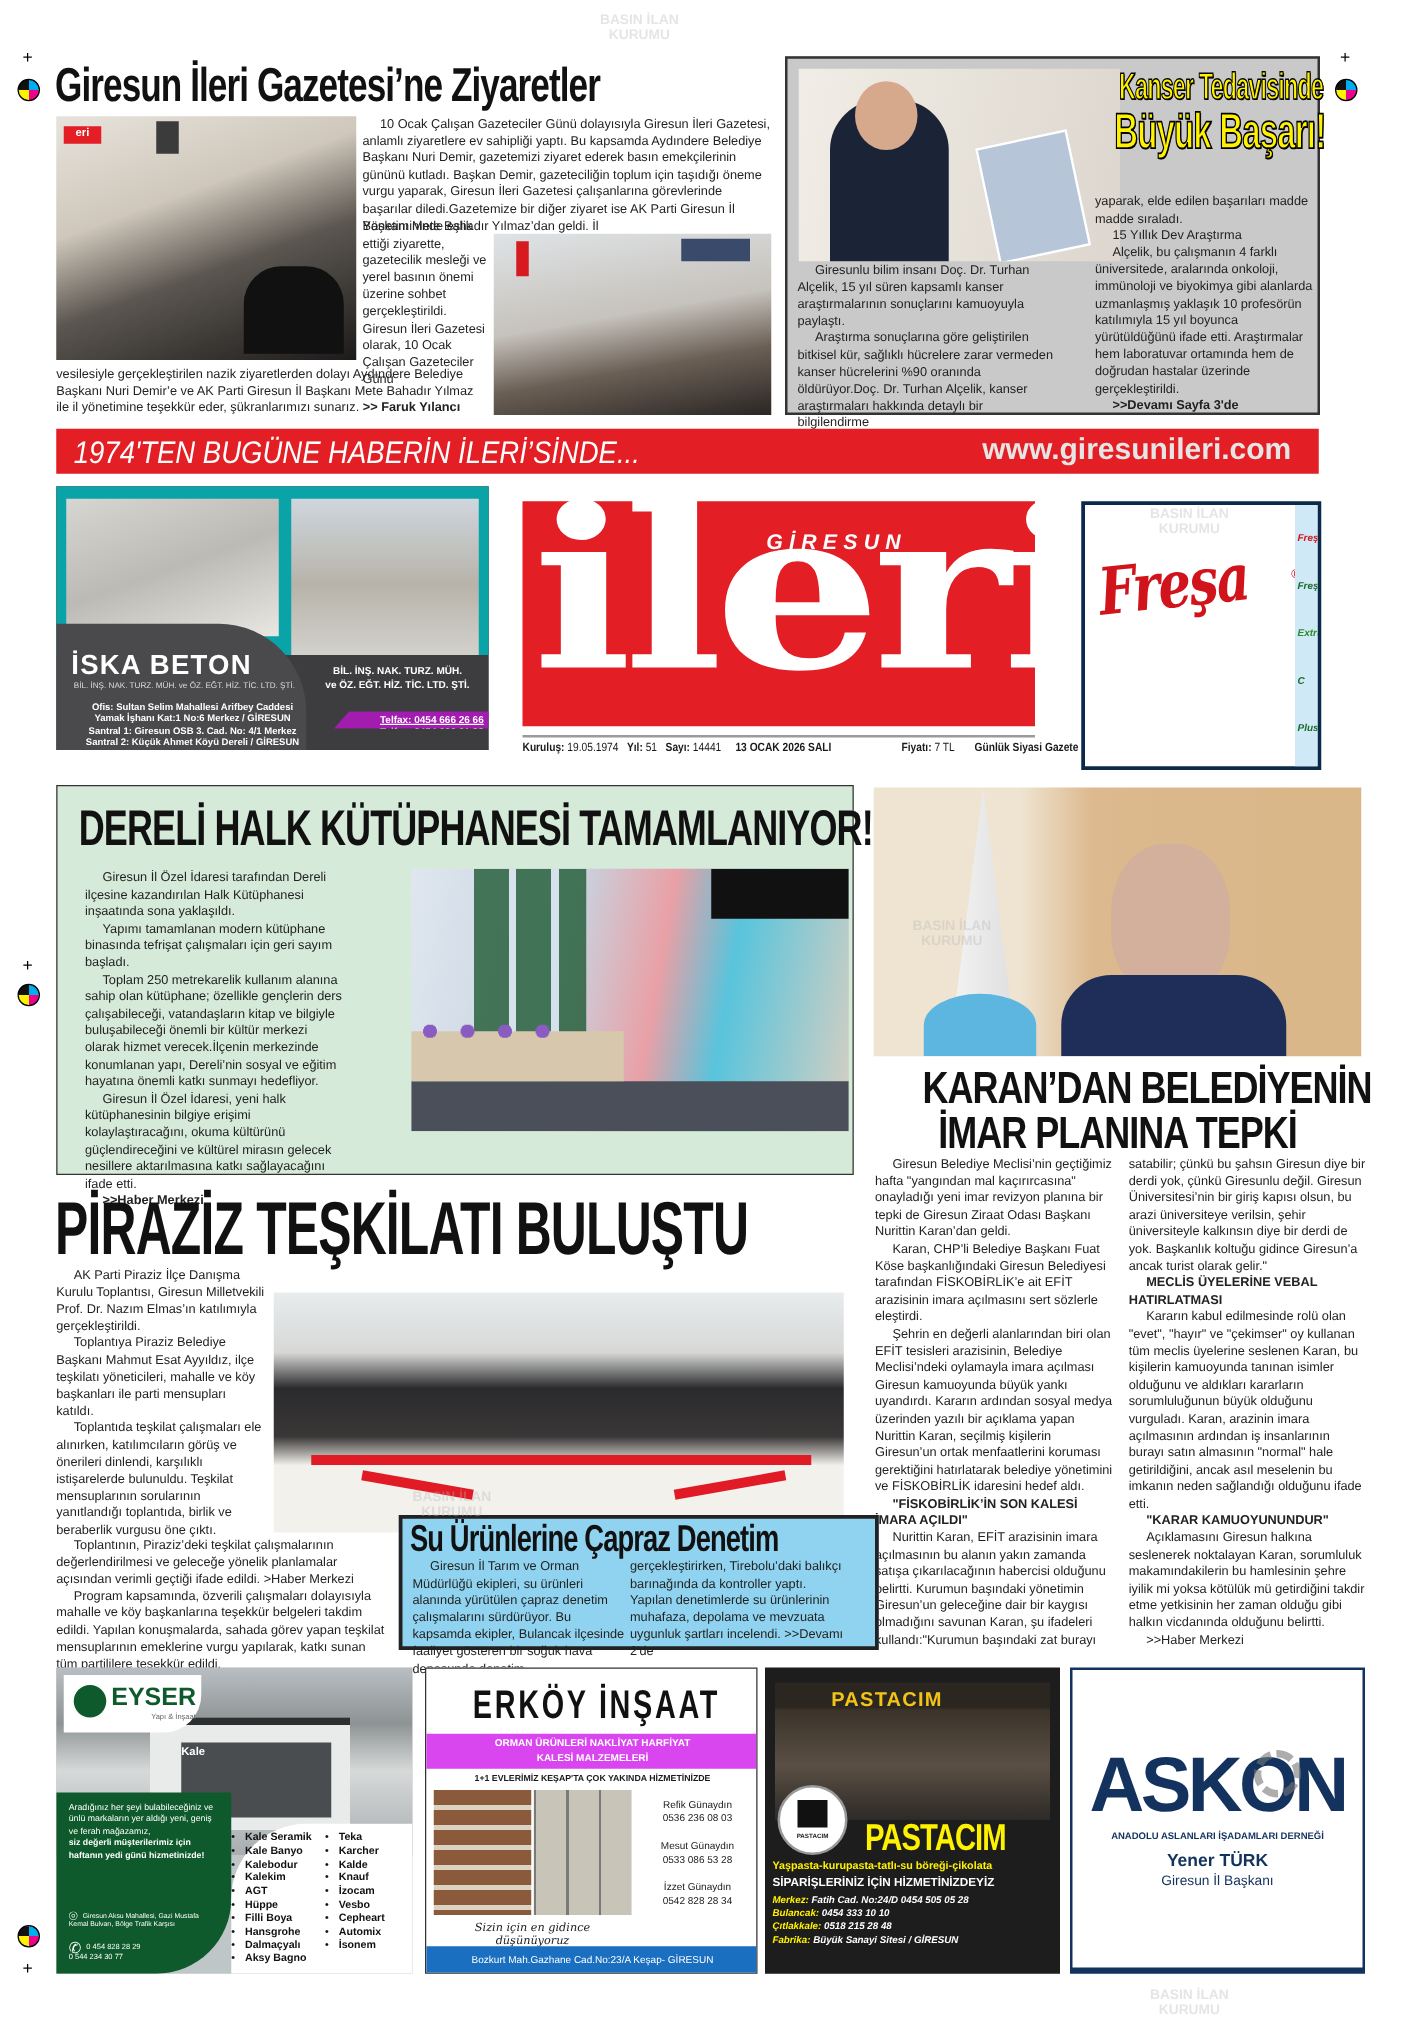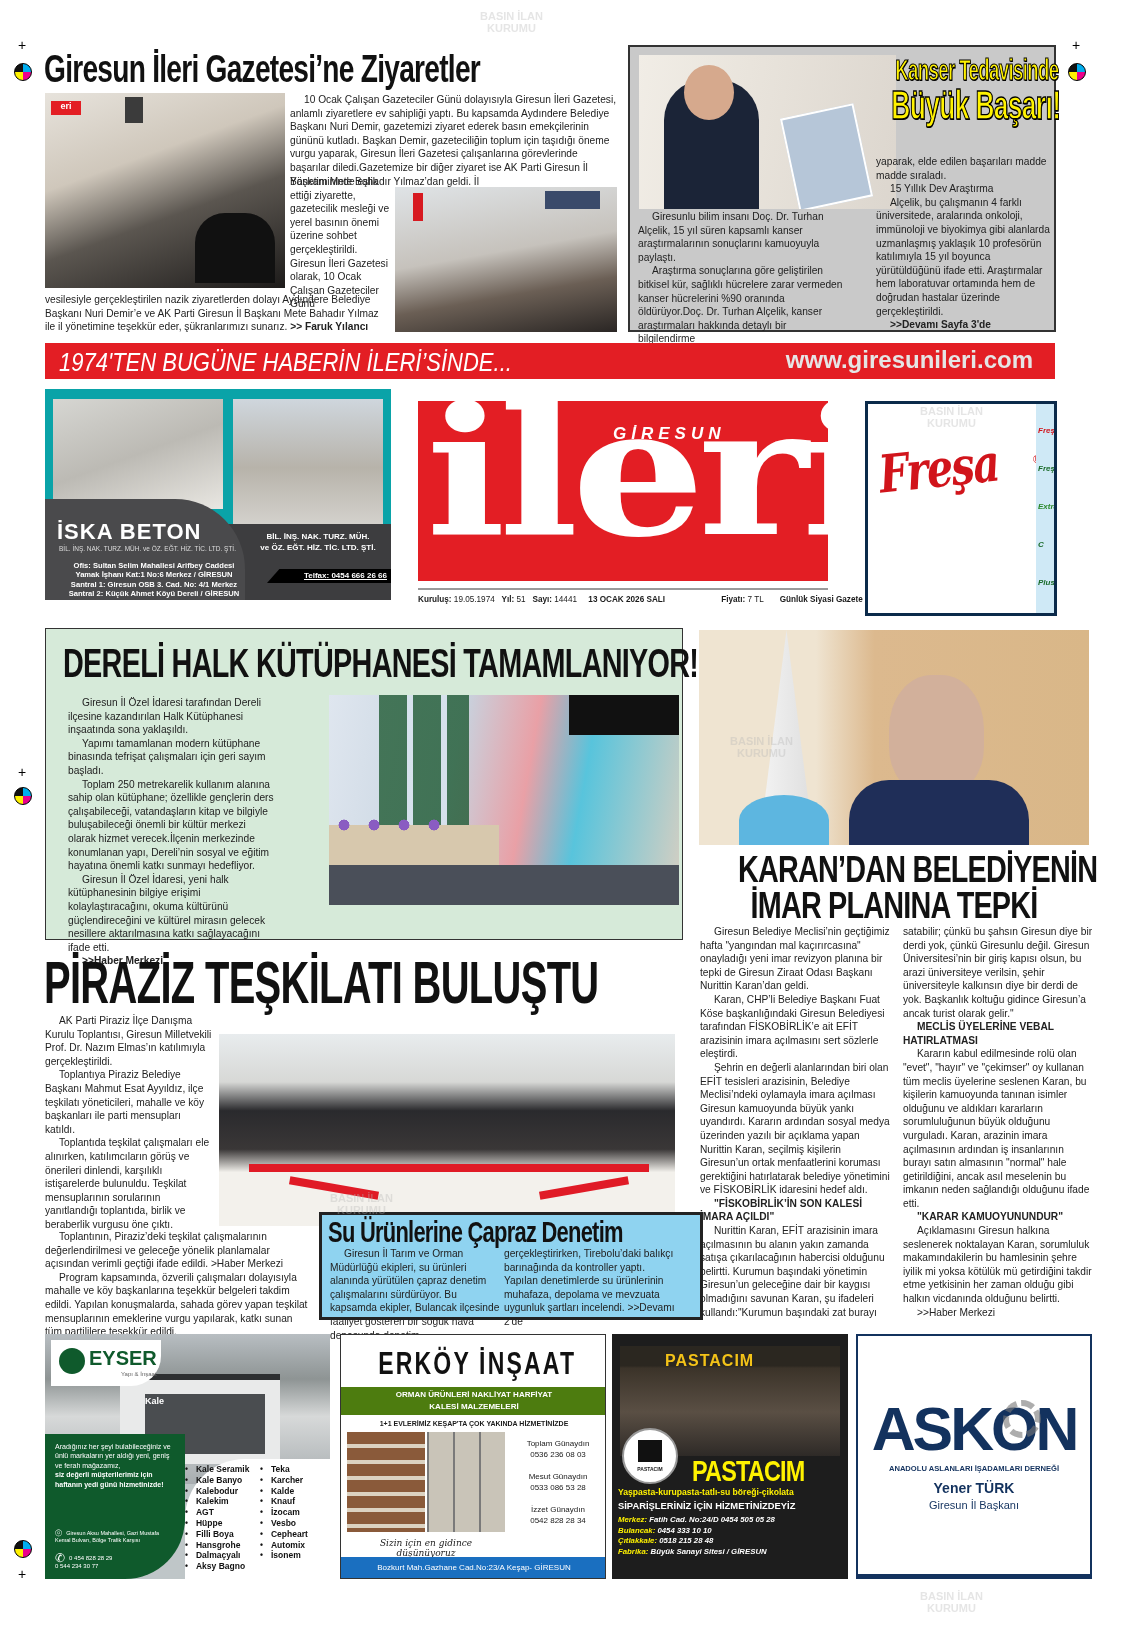--- a/index.html
+++ b/index.html
@@ -96,21 +96,21 @@
   <div class="abs" style="left:200px;top:142px;width:146px;text-align:center;color:#fff;font-size:8px;font-weight:bold;line-height:11px;">
     <div>BİL. İNŞ. NAK. TURZ. MÜH.</div>
     <div>ve ÖZ. EĞT. HİZ. TİC. LTD. ŞTİ.</div>
   </div>
   <div class="abs" style="left:4px;top:172px;width:210px;text-align:center;color:#fff;font-size:7.6px;font-weight:bold;line-height:9.4px;">
     <div>Ofis: Sultan Selim Mahallesi Arifbey Caddesi</div>
     <div>Yamak İşhanı Kat:1 No:6 Merkez / GİRESUN</div>
     <div>Santral 1: Giresun OSB 3. Cad. No: 4/1 Merkez</div>
     <div>Santral 2: Küçük Ahmet Köyü Dereli / GİRESUN</div>
   </div>
-  <div class="abs" style="left:222px;top:180px;width:124px;height:14px;background:#000000;clip-path:polygon(10% 0,100% 0,100% 100%,0 100%);color:#fff;font-size:8px;font-weight:bold;text-align:right;padding-right:4px;line-height:10px;padding-top:2px;">
+  <div class="abs" style="left:222px;top:180px;width:124px;height:14px;background:#a21caf;clip-path:polygon(10% 0,100% 0,100% 100%,0 100%);color:#fff;font-size:8px;font-weight:bold;text-align:right;padding-right:4px;line-height:10px;padding-top:2px;">
     <div style="text-decoration:underline;">Telfax: 0454 666 26 66</div>
     <div style="text-decoration:underline;">Telfax: 0454 666 61 28</div>
   </div>
 </aside>
 
 <header>
   <div class="abs" style="left:418px;top:401px;width:410px;height:180px;background:#e31e24;">
     <div class="abs" style="left:195px;top:23px;color:#fff;font-size:17px;font-weight:bold;font-style:italic;letter-spacing:5px;">GİRESUN</div>
     <div class="abs" style="left:8px;top:-18px;color:#fff;font-family:'DejaVu Serif',serif;font-weight:900;font-size:178px;letter-spacing:-6px;line-height:1;transform:scaleX(1.18);transform-origin:left top;">ileri</div>
   </div>
@@ -266,29 +266,29 @@
     <li>İzocam</li>
     <li>Vesbo</li>
     <li>Cepheart</li>
     <li>Automix</li>
     <li>İsonem</li>
   </ul>
 </aside>
 
 <aside class="ad-box" style="left:340px;top:1334px;width:266px;height:245px;background:#fff;border:1px solid #333;">
   <div class="headline abs" style="left:0;top:12px;width:266px;text-align:center;font-size:32px;letter-spacing:3px;transform:scaleX(0.72);transform-origin:center top;">ERKÖY İNŞAAT</div>
-  <div class="abs" style="left:0;top:52px;width:266px;height:28px;background:#4d7c0f;color:#fff;font-size:8px;font-weight:bold;text-align:center;line-height:12px;padding-top:2px;">
+  <div class="abs" style="left:0;top:52px;width:266px;height:28px;background:#d946ef;color:#fff;font-size:8px;font-weight:bold;text-align:center;line-height:12px;padding-top:2px;">
     <div>ORMAN ÜRÜNLERİ NAKLİYAT HARFİYAT</div>
     <div>KALESİ MALZEMELERİ</div>
   </div>
   <div class="abs" style="left:0;top:85px;width:266px;text-align:center;font-size:7px;font-weight:bold;">1+1 EVLERİMİZ KEŞAP'TA ÇOK YAKINDA HİZMETİNİZDE</div>
   <div class="photo" style="left:6px;top:97px;width:78px;height:100px;background:repeating-linear-gradient(180deg,#8a5a3a 0 12px,#dcd2c1 12px 16px);"></div>
   <div class="photo" style="left:86px;top:97px;width:78px;height:100px;background:repeating-linear-gradient(90deg,#7a7a7a 0 2px,#c9c4b8 2px 26px);"></div>
   <div class="abs" style="left:172px;top:103px;width:90px;font-size:8px;line-height:11px;text-align:center;">
-    <div>Toplam Günaydın</div>
+    <div>Refik Günaydın</div>
     <div style="margin-bottom:11px;">0536 236 08 03</div>
     <div>Mesut Günaydın</div>
     <div style="margin-bottom:11px;">0533 086 53 28</div>
     <div>İzzet Günaydın</div>
     <div>0542 828 28 34</div>
   </div>
   <div class="abs" style="left:10px;top:203px;width:150px;text-align:center;font-family:'DejaVu Serif',serif;font-style:italic;font-size:9px;">Sizin için en gidince düşünüyoruz</div>
   <div class="abs" style="left:0;top:222px;width:266px;height:22px;background:#1a6fc0;color:#fff;font-size:8px;text-align:center;line-height:22px;">Bozkurt Mah.Gazhane Cad.No:23/A Keşap- GİRESUN</div>
 </aside>
 

